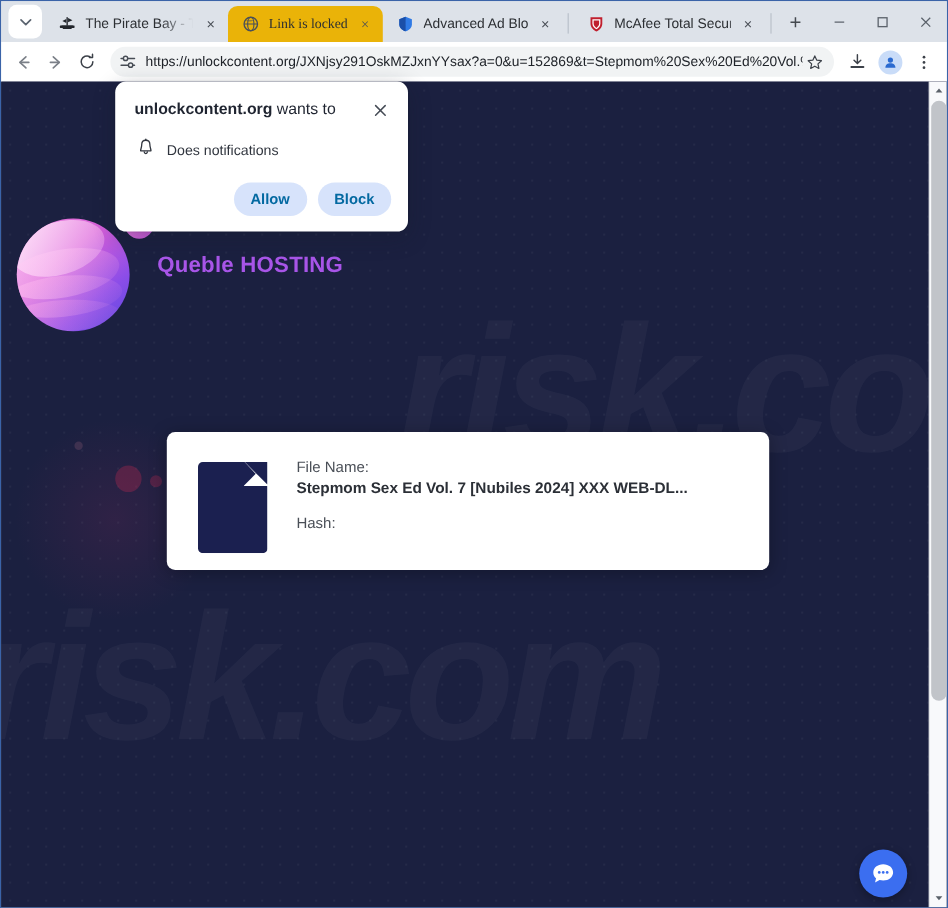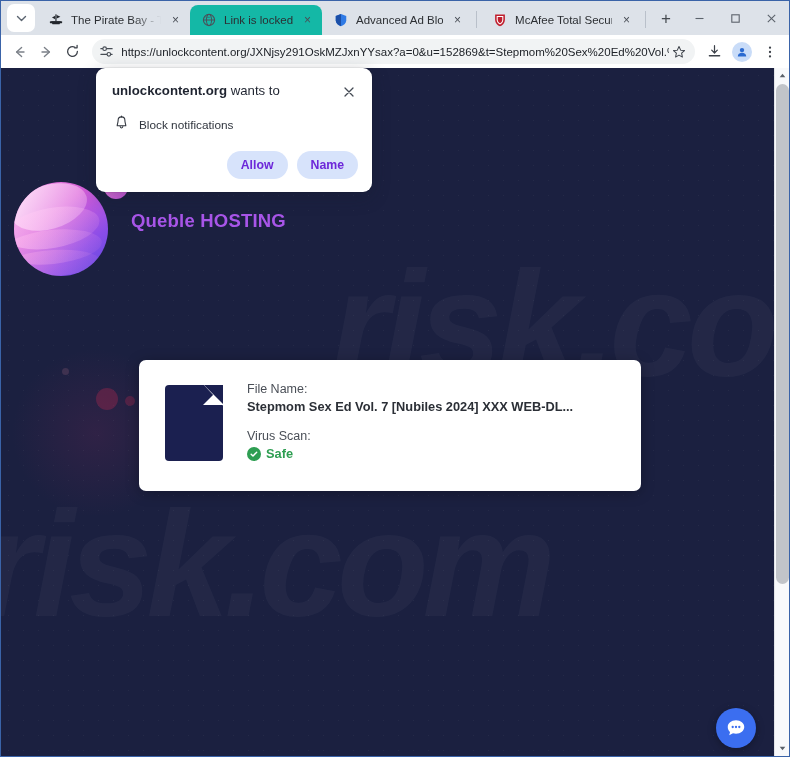--- a/index.html
+++ b/index.html
@@ -41,21 +41,21 @@
     display: flex; align-items: center;
     gap: 7px;
     padding: 0 7px 0 11px;
     border-radius: 8px 8px 0 0;
     position: relative;
     max-width: 160px;
     flex: 0 1 auto;
     min-width: 0;
   }
   .tab.inactive { background: transparent; }
-  .tab.active { background: #14b8a6; }
+  .tab.active { background: #eab308; font-family: Liberation Serif, serif; }
   .tab-favicon {
     width: 16px; height: 16px;
     flex: 0 0 16px;
     display: flex; align-items: center; justify-content: center;
   }
   .tab-title {
     font-size: 11.5px;
     color: #2c2f33;
     white-space: nowrap;
     overflow: hidden;
@@ -250,21 +250,21 @@
   }
 
   
   .card {
     position: absolute;
     left: 138px; top: 292px;
     width: 502px;
     background: #ffffff;
     border-radius: 7px;
     box-shadow: 0 2px 14px rgba(0,0,0,0.28);
-    padding: 22px 22px 30px 22px;
+    padding: 22px 22px 14px 22px;
   }
   .card-top { display: flex; gap: 24px; }
   .file-icon {
     width: 58px; height: 76px;
     flex: 0 0 58px;
     margin-left: 4px; margin-top: 3px;
     position: relative;
   }
   .file-icon .body {
     position: absolute; inset: 0;
@@ -375,21 +375,21 @@
     left: 1px; width: 13px;
     top: 16px; height: 500px;
     background: #c1c4c9;
     border-radius: 7px;
   }
 
   
   .perm-bubble {
     position: absolute;
     left: 95px; top: 67px;
-    width: 276px;
+    width: 244px;
     background: #ffffff;
     border-radius: 9px;
     box-shadow: 0 5px 18px rgba(20,25,40,0.30), 0 0 0 1px rgba(0,0,0,0.06);
     padding: 14px 14px 13px 16px;
     z-index: 50;
   }
   .perm-head {
     display: flex; align-items: flex-start;
     gap: 8px;
   }
@@ -418,21 +418,21 @@
   .perm-actions {
     display: flex; justify-content: flex-end;
     gap: 9px;
     margin-top: 17px;
   }
   .perm-btn {
     min-width: 56px;
     height: 28px;
     border-radius: 15px;
     background: #d7e3fb;
-    color: #6d28d9;
+    color: #0369a1;
     font-size: 12.3px;
     font-weight: 700;
     display: flex; align-items: center; justify-content: center;
     padding: 0 14px;
     cursor: pointer;
   }
 </style>
 </head>
 <body>
 
@@ -609,31 +609,21 @@
             <div class="body"></div>
             <div class="fold"></div>
             <div class="fold2"></div>
           </div>
           <div class="meta">
             <div class="meta-block">
               <div class="meta-label">File Name:</div>
               <div class="meta-value">Stepmom Sex Ed Vol. 7 [Nubiles 2024] XXX WEB-DL...</div>
             </div>
             <div class="meta-block">
-            </div>
-            <div class="meta-block">
-              <div class="meta-label">Virus Scan:</div>
-              <div class="safe-row">
-                <span class="safe-check">
-                  <svg width="10" height="10" viewBox="0 0 12 12">
-                    <path d="M2.6 6.2 L4.8 8.4 L9.2 3.8" fill="none" stroke="#ffffff" stroke-width="1.7" stroke-linecap="round" stroke-linejoin="round"></path>
-                  </svg>
-                </span>
-                <span class="safe-text">Safe</span>
-              </div>
+              <div class="meta-label">Hash:</div>
             </div>
           </div>
         </div>
 
 
       </div>
 
 
       <div class="chat-fab">
         <svg width="22" height="22" viewBox="0 0 24 24">
@@ -672,21 +662,21 @@
       </div>
     </div>
     <div class="perm-item">
       <span>
         <svg width="15" height="15" viewBox="0 0 16 16">
           <path d="M8 2 C5.9 2 4.4 3.5 4.4 5.6 C4.4 8.3 3.4 9.6 3.4 11.4 H12.6 C12.6 9.6 11.6 8.3 11.6 5.6 C11.6 3.5 10.1 2 8 2 Z" fill="none" stroke="#30353e" stroke-width="1.15" stroke-linejoin="round"></path>
           <path d="M6.6 12.4 C6.9 13.4 7.4 13.9 8 13.9 C8.6 13.9 9.1 13.4 9.4 12.4" fill="none" stroke="#30353e" stroke-width="1.15" stroke-linecap="round"></path>
           <path d="M8 1 V2" stroke="#30353e" stroke-width="1.15" stroke-linecap="round"></path>
         </svg>
       </span>
-      <span class="perm-item-label">Block notifications</span>
+      <span class="perm-item-label">Does notifications</span>
     </div>
     <div class="perm-actions">
       <div class="perm-btn">Allow</div>
-      <div class="perm-btn">Name</div>
+      <div class="perm-btn">Block</div>
     </div>
   </div>
 
 </div>
 
 </body></html>

